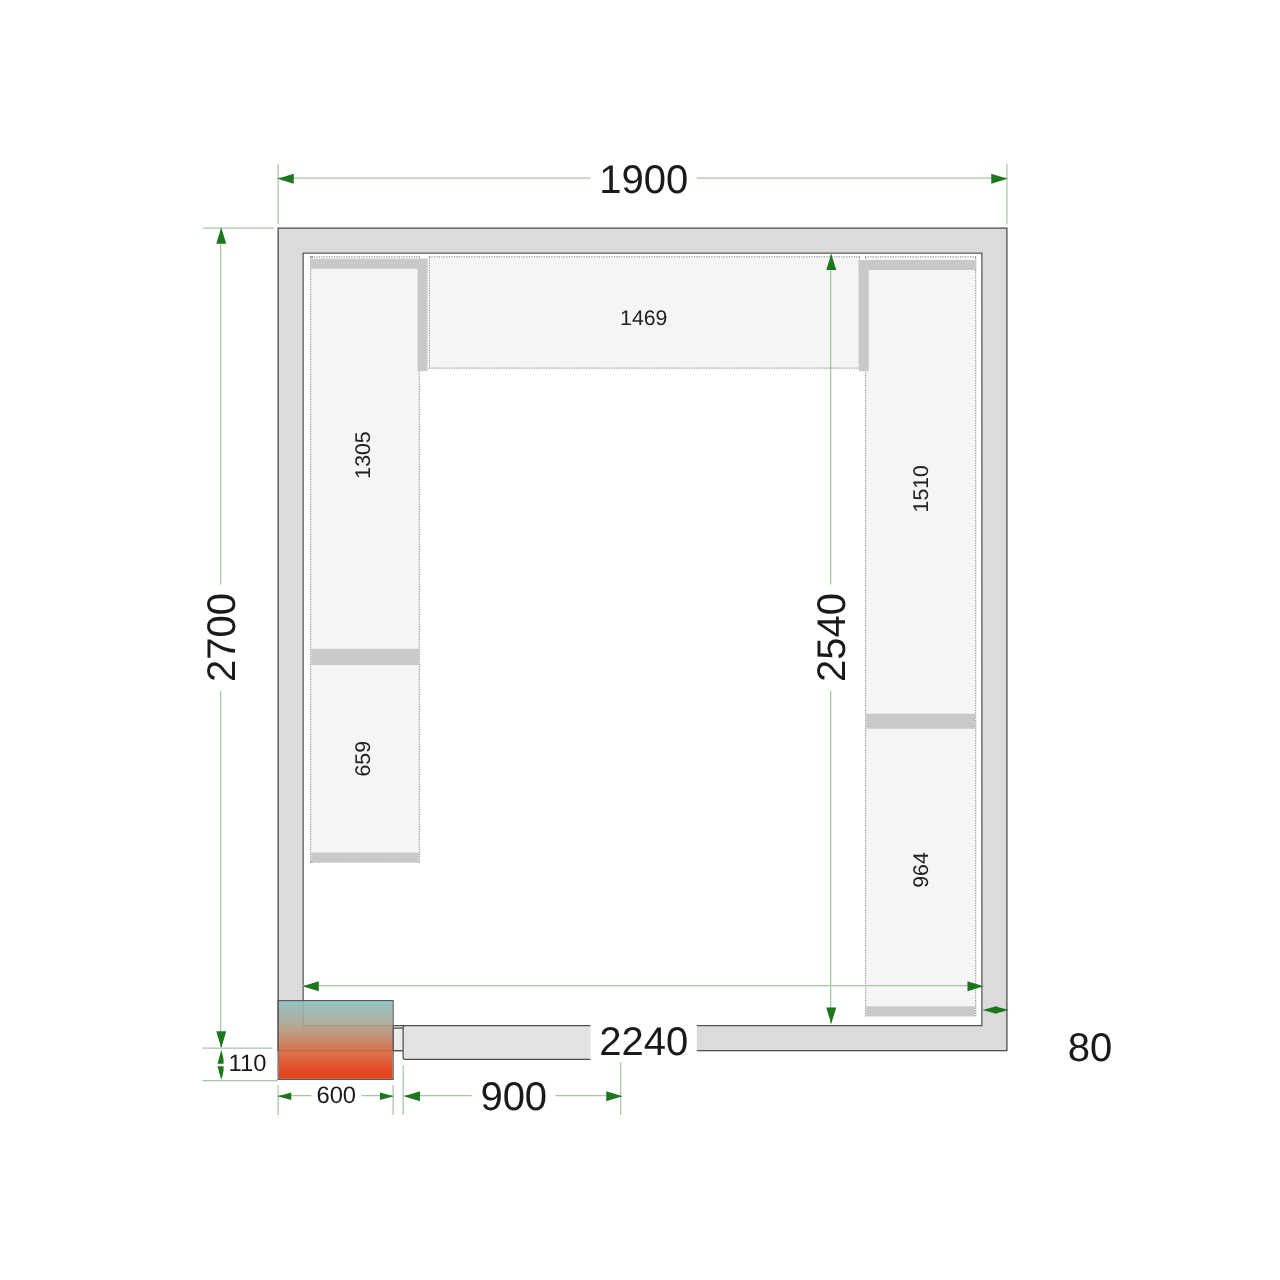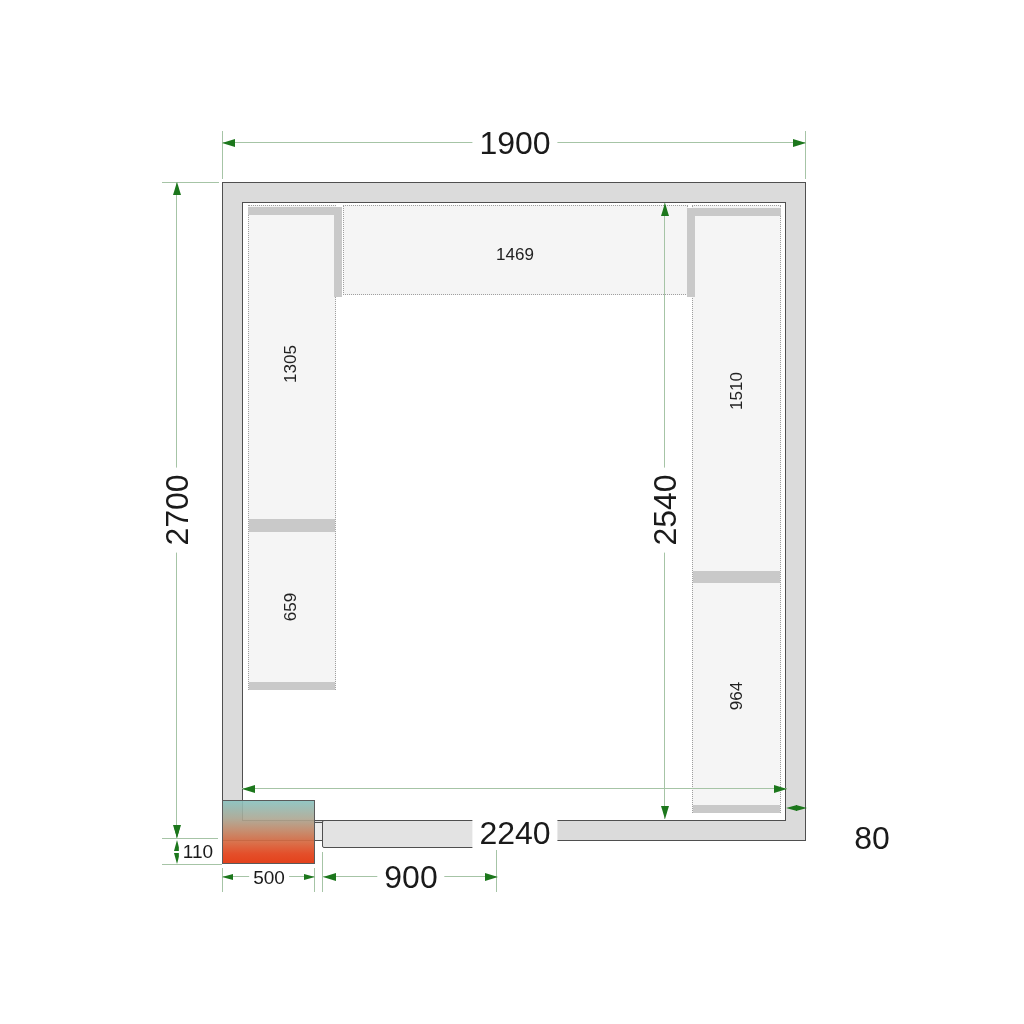--- a/index.html
+++ b/index.html
@@ -178,16 +178,16 @@
   <div class="abs tri tr sm a600r"></div>
   <div class="abs tri tl a700l"></div>
   <div class="abs tri tr a700r"></div>
 
   <div class="dim t2400">1900</div>
   <div class="dim rot t2700">2700</div>
   <div class="dim rot t2540">2540</div>
   <div class="dim t2240">2240</div>
   <div class="dim t80">80</div>
   <div class="dim small t150">110</div>
-  <div class="dim small t600">500</div>
+  <div class="dim small t600">600</div>
   <div class="dim t700">900</div>
 
 </div>
 
 </body></html>

